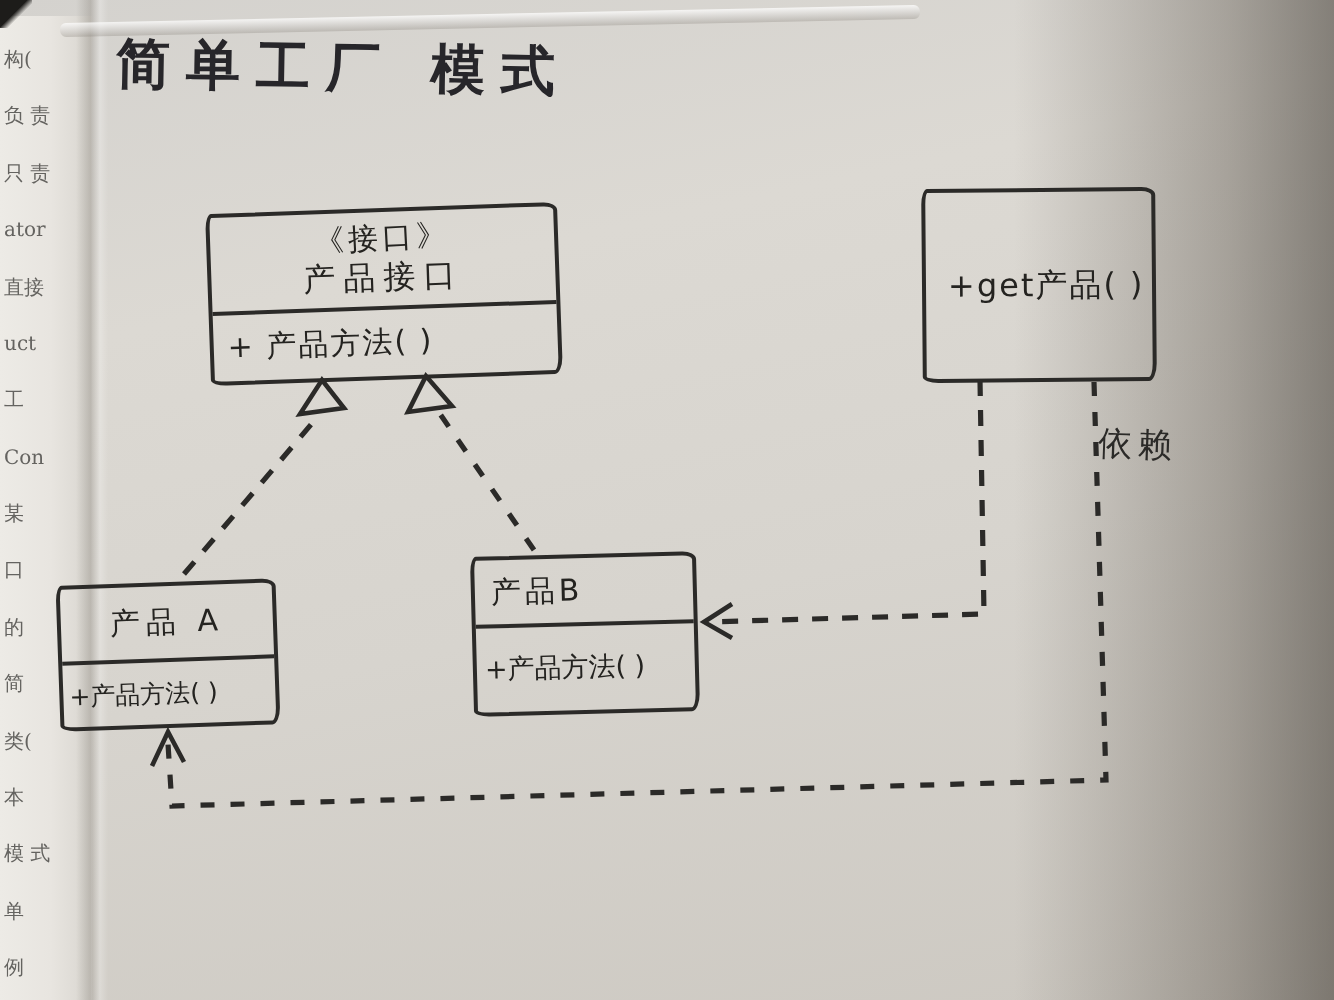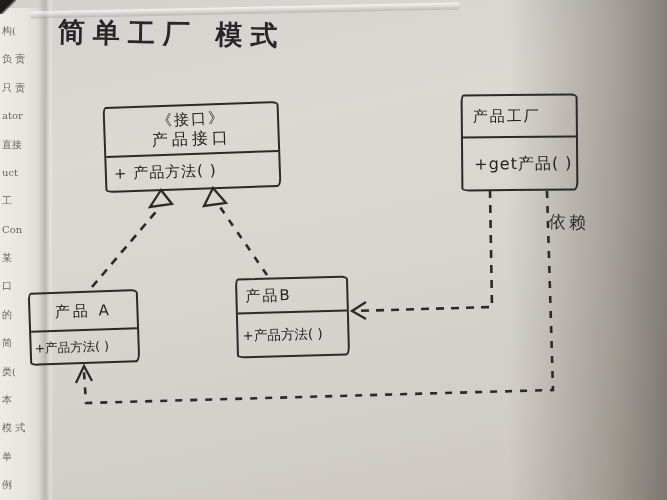--- a/index.html
+++ b/index.html
@@ -115,21 +115,20 @@
 
   <div id="box-interface" class="uml-box">
     <div class="box-header">
       <div class="hline stereo">《接口》</div>
       <div class="hline cname">产品接口</div>
     </div>
     <div class="box-method hline">+ 产品方法( )</div>
   </div>
 
   <div id="box-factory" class="uml-box">
-    <div class="box-header hline">产品工厂</div>
     <div class="box-method hline">+get产品( )</div>
   </div>
 
   <div id="box-product-a" class="uml-box">
     <div class="box-header hline">产品 A</div>
     <div class="box-method hline">+产品方法( )</div>
   </div>
 
   <div id="box-product-b" class="uml-box">
     <div class="box-header hline">产品B</div>

